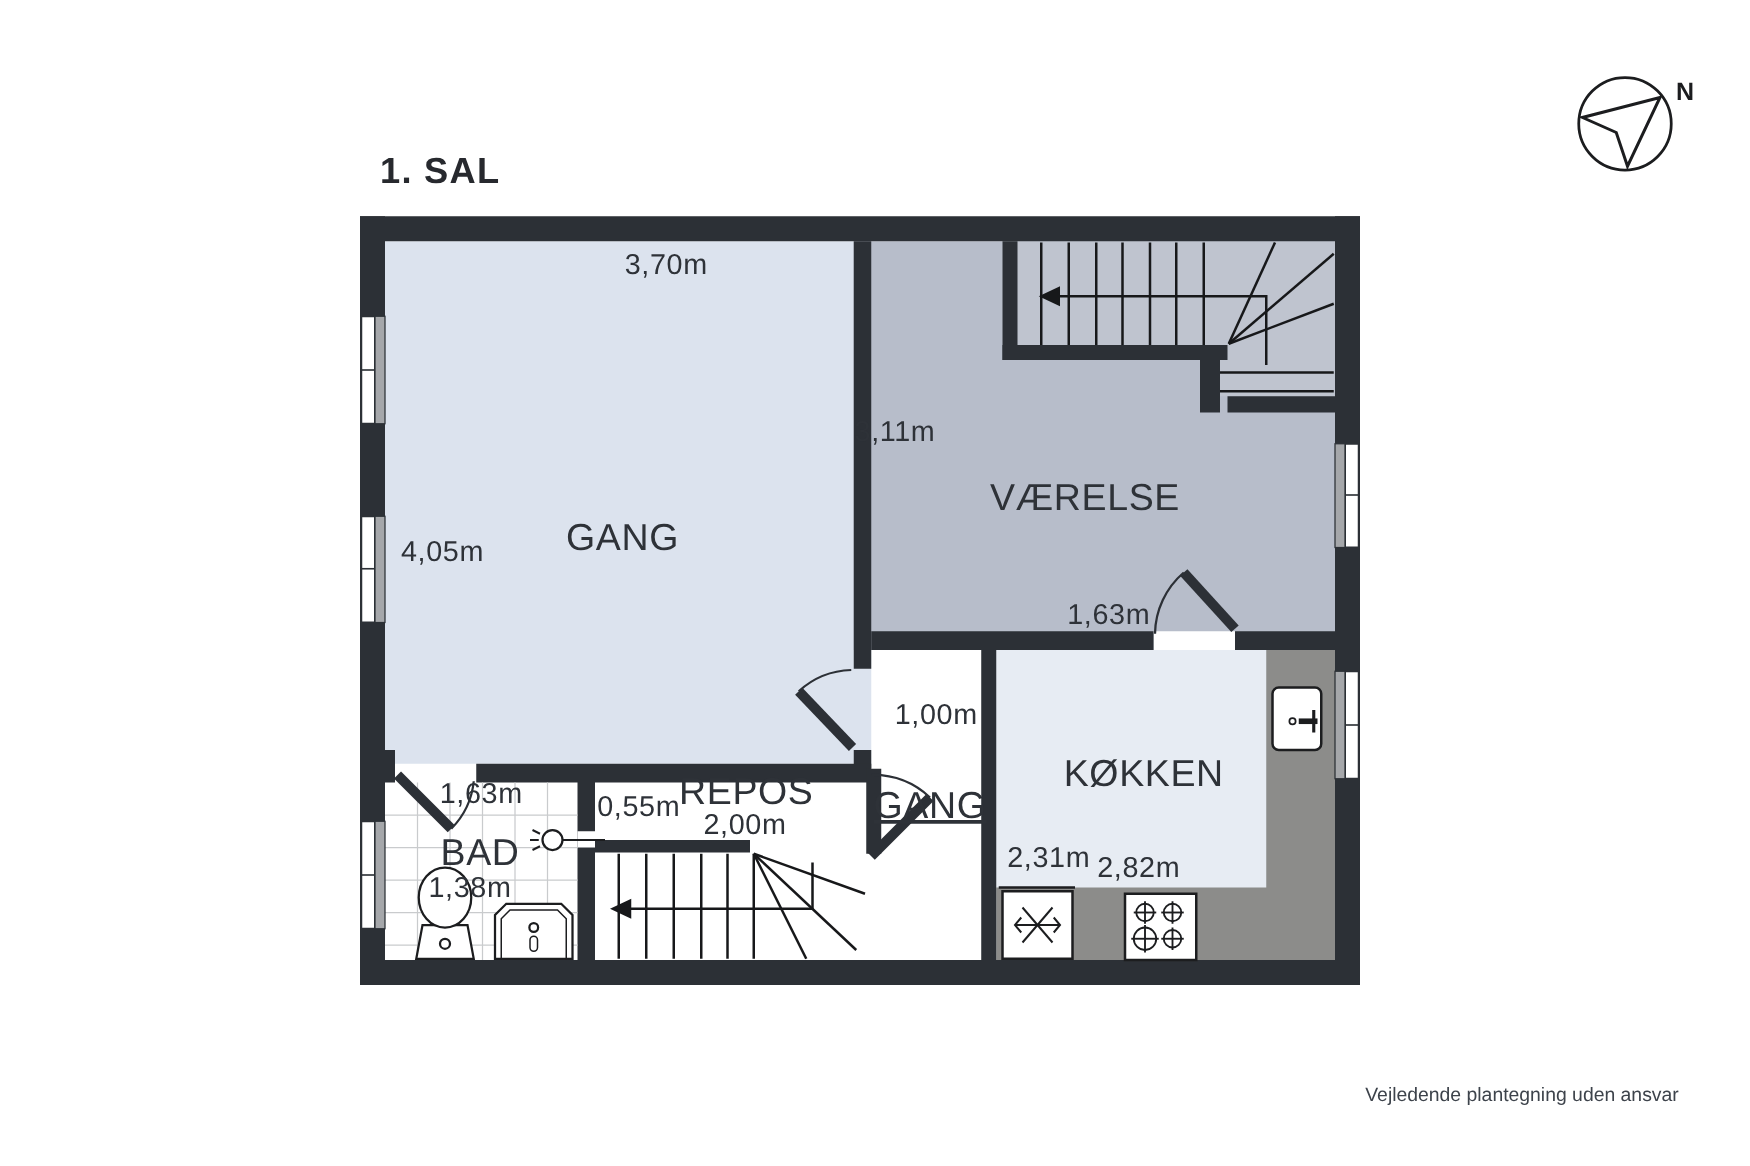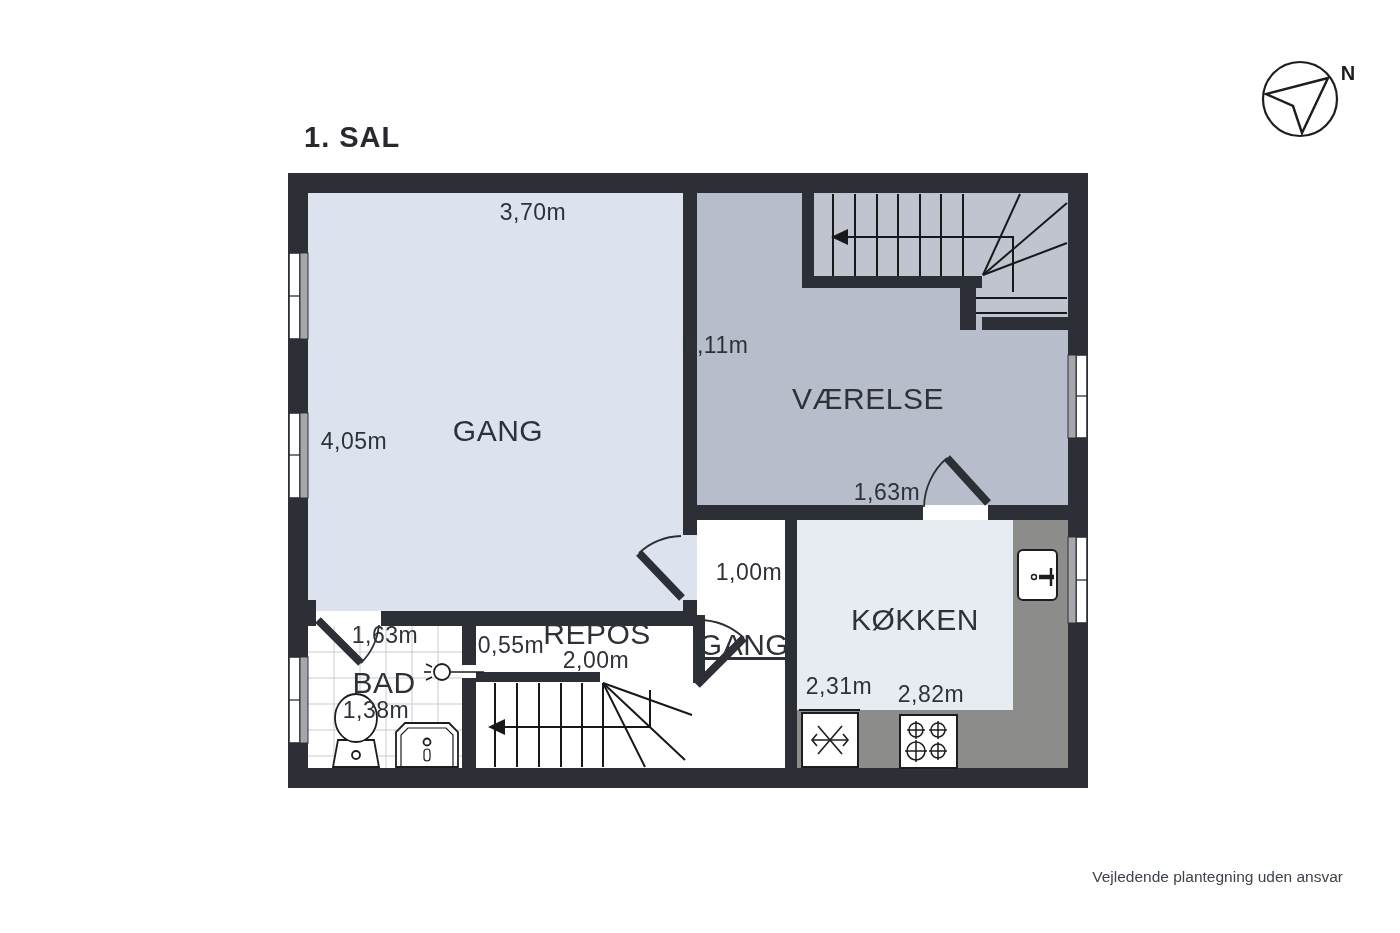--- a/index.html
+++ b/index.html
@@ -214,21 +214,21 @@
     <div class="lbl room-lbl" style="left:210px;top:258px;">GANG</div>
     <div class="lbl dim-lbl" style="left:221px;top:39px;margin-left:24px;">3,70m</div>
     <div class="lbl dim-lbl" style="left:66px;top:268px;">4,05m</div>
 
     <div class="lbl room-lbl" style="left:580px;top:226px;">VÆRELSE</div>
     <div class="lbl dim-lbl" style="left:428px;top:172px;">3,11m</div>
     <div class="lbl dim-lbl" style="left:599px;top:319px;">1,63m</div>
 
     <div class="lbl room-lbl" style="left:627px;top:447px;">KØKKEN</div>
     <div class="lbl dim-lbl" style="left:551px;top:471px;margin-top:42px;">2,31m</div>
-    <div class="lbl dim-lbl" style="left:623px;top:521px;margin-left:20px;">2,82m</div>
+    <div class="lbl dim-lbl" style="left:623px;top:521px;">2,82m</div>
 
     <div class="lbl room-lbl" style="left:456px;top:472px;text-decoration:underline;">GANG</div>
     <div class="lbl dim-lbl" style="left:461px;top:363px;margin-top:36px;">1,00m</div>
 
     <div class="lbl room-lbl" style="left:309px;top:461px;">REPOS</div>
     <div class="lbl dim-lbl" style="left:223px;top:472px;">0,55m</div>
     <div class="lbl dim-lbl" style="left:308px;top:487px;">2,00m</div>
 
     <div class="lbl room-lbl" style="left:96px;top:510px;">BAD</div>
     <div class="lbl dim-lbl" style="left:97px;top:462px;">1,63m</div>

